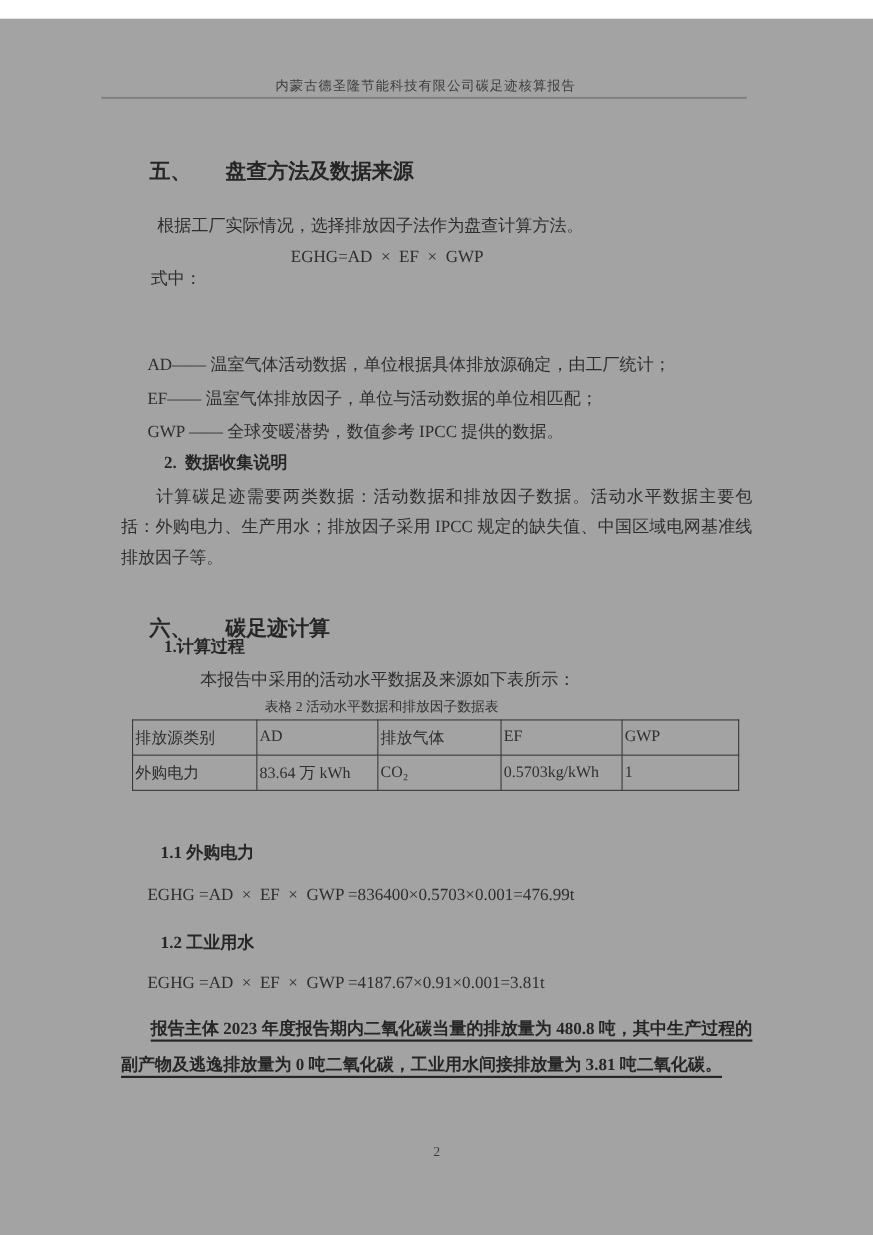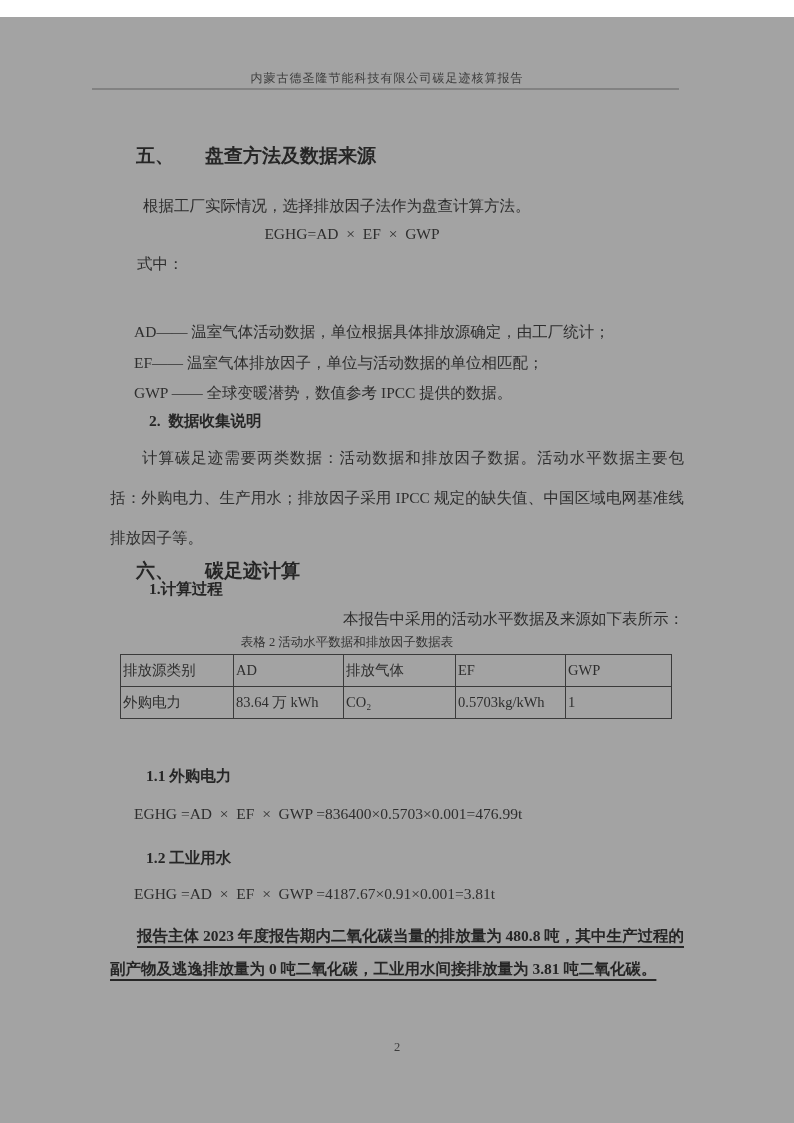--- a/index.html
+++ b/index.html
@@ -55,21 +55,21 @@
     padding-left: 39px;
     white-space: pre-wrap;
   }
   .body-line {
     font-size: 15.5px;
     line-height: 1.25;
     white-space: pre-wrap;
   }
   .para {
     font-size: 15.5px;
-    line-height: 40px;
+    line-height: 28px;
     text-indent: 32px;
     text-align: justify;
   }
   .indent-def { padding-left: 24px; }
   .formula-line {
     text-align: center;
     margin-right: 90px;
     font-size: 15.5px;
     white-space: pre-wrap;
   }
@@ -131,37 +131,37 @@
 
   <div class="abs section-heading sec5">
     <span class="sec-num">五、</span><span>盘查方法及数据来源</span>
   </div>
 
 
   <div class="abs body-line" style="top:179px; padding-left:33px;">根据工厂实际情况，选择排放因子法作为盘查计算方法。</div>
 
   <div class="abs formula-line" style="top:208px;">EGHG=AD  ×  EF  ×  GWP</div>
 
-  <div class="abs body-line" style="top:239px; padding-left:27px;font-family:Liberation Mono, monospace;">式中：</div>
+  <div class="abs body-line" style="top:227px; padding-left:27px;">式中：</div>
 
   <div class="abs body-line indent-def" style="top:305px;">AD—— 温室气体活动数据，单位根据具体排放源确定，由工厂统计；</div>
   <div class="abs body-line indent-def" style="top:336px;">EF—— 温室气体排放因子，单位与活动数据的单位相匹配；</div>
   <div class="abs body-line indent-def" style="top:366px;">GWP —— 全球变暖潜势，数值参考 IPCC 提供的数据。</div>
 
   <div class="abs body-line sub-heading" style="top:394px;">2.  数据收集说明</div>
 
   <div class="abs para" style="top:421px;">计算碳足迹需要两类数据：活动数据和排放因子数据。活动水平数据主要包括：外购电力、生产用水；排放因子采用 IPCC 规定的缺失值、中国区域电网基准线排放因子等。</div>
 
   <div class="abs section-heading sec6">
     <span class="sec-num">六、</span><span>碳足迹计算</span>
   </div>
 
   <div class="abs body-line sub-heading" style="top:562px;">1.计算过程</div>
 
-  <div class="abs body-line" style="top:592px; padding-left:72px;text-align:right;">本报告中采用的活动水平数据及来源如下表所示：</div>
+  <div class="abs body-line" style="top:592px; padding-left:72px;">本报告中采用的活动水平数据及来源如下表所示：</div>
 
   <div class="abs caption">表格 2 活动水平数据和排放因子数据表</div>
 
   <table class="data-table">
     <colgroup>
       <col style="width:113px">
         <col style="width:110px">
         <col style="width:112px">
         <col style="width:110px">
         <col style="width:106px">

